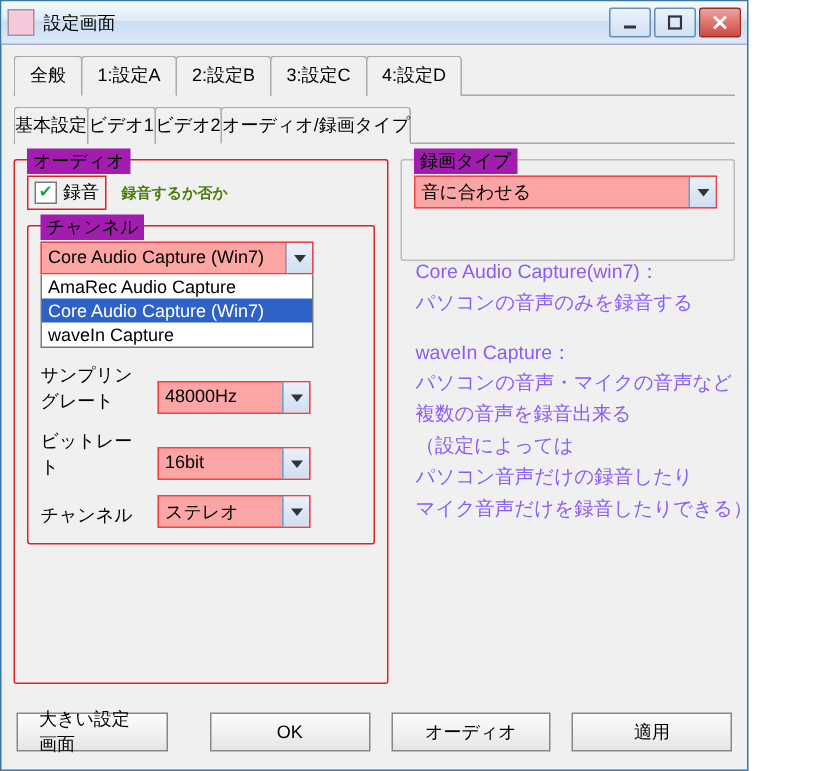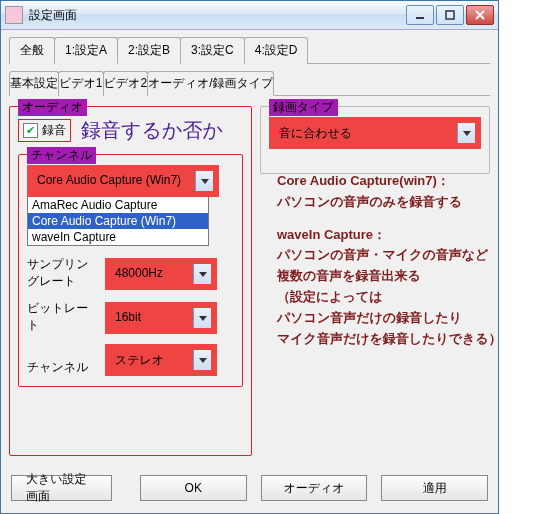--- a/index.html
+++ b/index.html
@@ -15,33 +15,33 @@
 .tab{padding:4px 10px;border:1px solid #aaa;border-bottom:none;background:#f0f0f0;position:relative;top:1px;margin-right:-1px;border-radius:3px 3px 0 0}
 .tab.active{background:#f0f0f0;border-bottom:1px solid #f0f0f0;z-index:1}
 .tabs2{border-bottom:1px solid #aaa;display:flex;margin:6px 0 10px}
 .tabs2 .tab{padding:3px 0}
 .col{display:flex;gap:8px}
 .fieldset{border:1px solid #bbb;border-radius:2px;padding:10px 8px 8px;margin:0;position:relative}
 .fieldset .legend{position:absolute;top:-8px;left:8px;background:#a21caf;padding:0 4px;font-size:12px}
 .red{border:1px solid #d22!important}
 .chk{display:flex;align-items:center;gap:4px}
 .chkbox{width:13px;height:13px;background:#fff;border:1px solid #7a7a7a;display:inline-flex;align-items:center;justify-content:center;color:#1a4;font-size:11px;line-height:1}
-.note{color:#4c1d95;font-weight:normal;font-size:20px}
+.note{color:#4d7c0f;font-weight:bold;font-size:10px}
 .plugin{margin-top:10px;padding:10px 8px}
-.combo{display:flex;width:180px;height:20px;border:6px solid #ef4444;background:#ef4444}
+.combo{display:flex;width:180px;height:20px;border:1px solid #ef4444;background:#fca5a5}
 .combo .val{flex:1;padding:2px 4px;overflow:hidden;white-space:nowrap}
 .combo .btn{width:17px;background:linear-gradient(#eaf1fb,#cfdef0);border-left:1px solid #7a9ac0;display:flex;align-items:center;justify-content:center}
 .list{width:180px;border:1px solid #7a7a7a;border-top:none;background:#fff}
 .list .item{padding:1px 4px}
 .list .item.sel{background:#2f62c6;color:#fff}
 .row{display:flex;align-items:flex-end;gap:6px;margin-top:10px}
 .row .lbl{width:72px}
 .row .combo{width:100px}
 .reccombo{width:200px}
-.right-notes{position:absolute;left:276px;top:170px;width:256px;color:#7f1d1d;font-weight:bold;font-size:13px;line-height:1.6}
+.right-notes{position:absolute;left:276px;top:170px;width:256px;color:#8b5cf6;font-weight:normal;font-size:13px;line-height:1.6}
 .footer{position:absolute;left:10px;right:10px;bottom:12px;display:flex;gap:14px;align-items:flex-end}
 .btn3d{height:24px;border:1px solid #888;background:linear-gradient(#fdfdfd,#e5e5e5);padding:0 18px;display:flex;align-items:center;justify-content:center}
 .btn3d.big{padding:0 14px}
 .spacer{flex:1}
 .tri{border-left:4px solid transparent;border-right:4px solid transparent;border-top:5px solid #333}
 </style>
 </head>
 <body>
 
 <div class="win">

